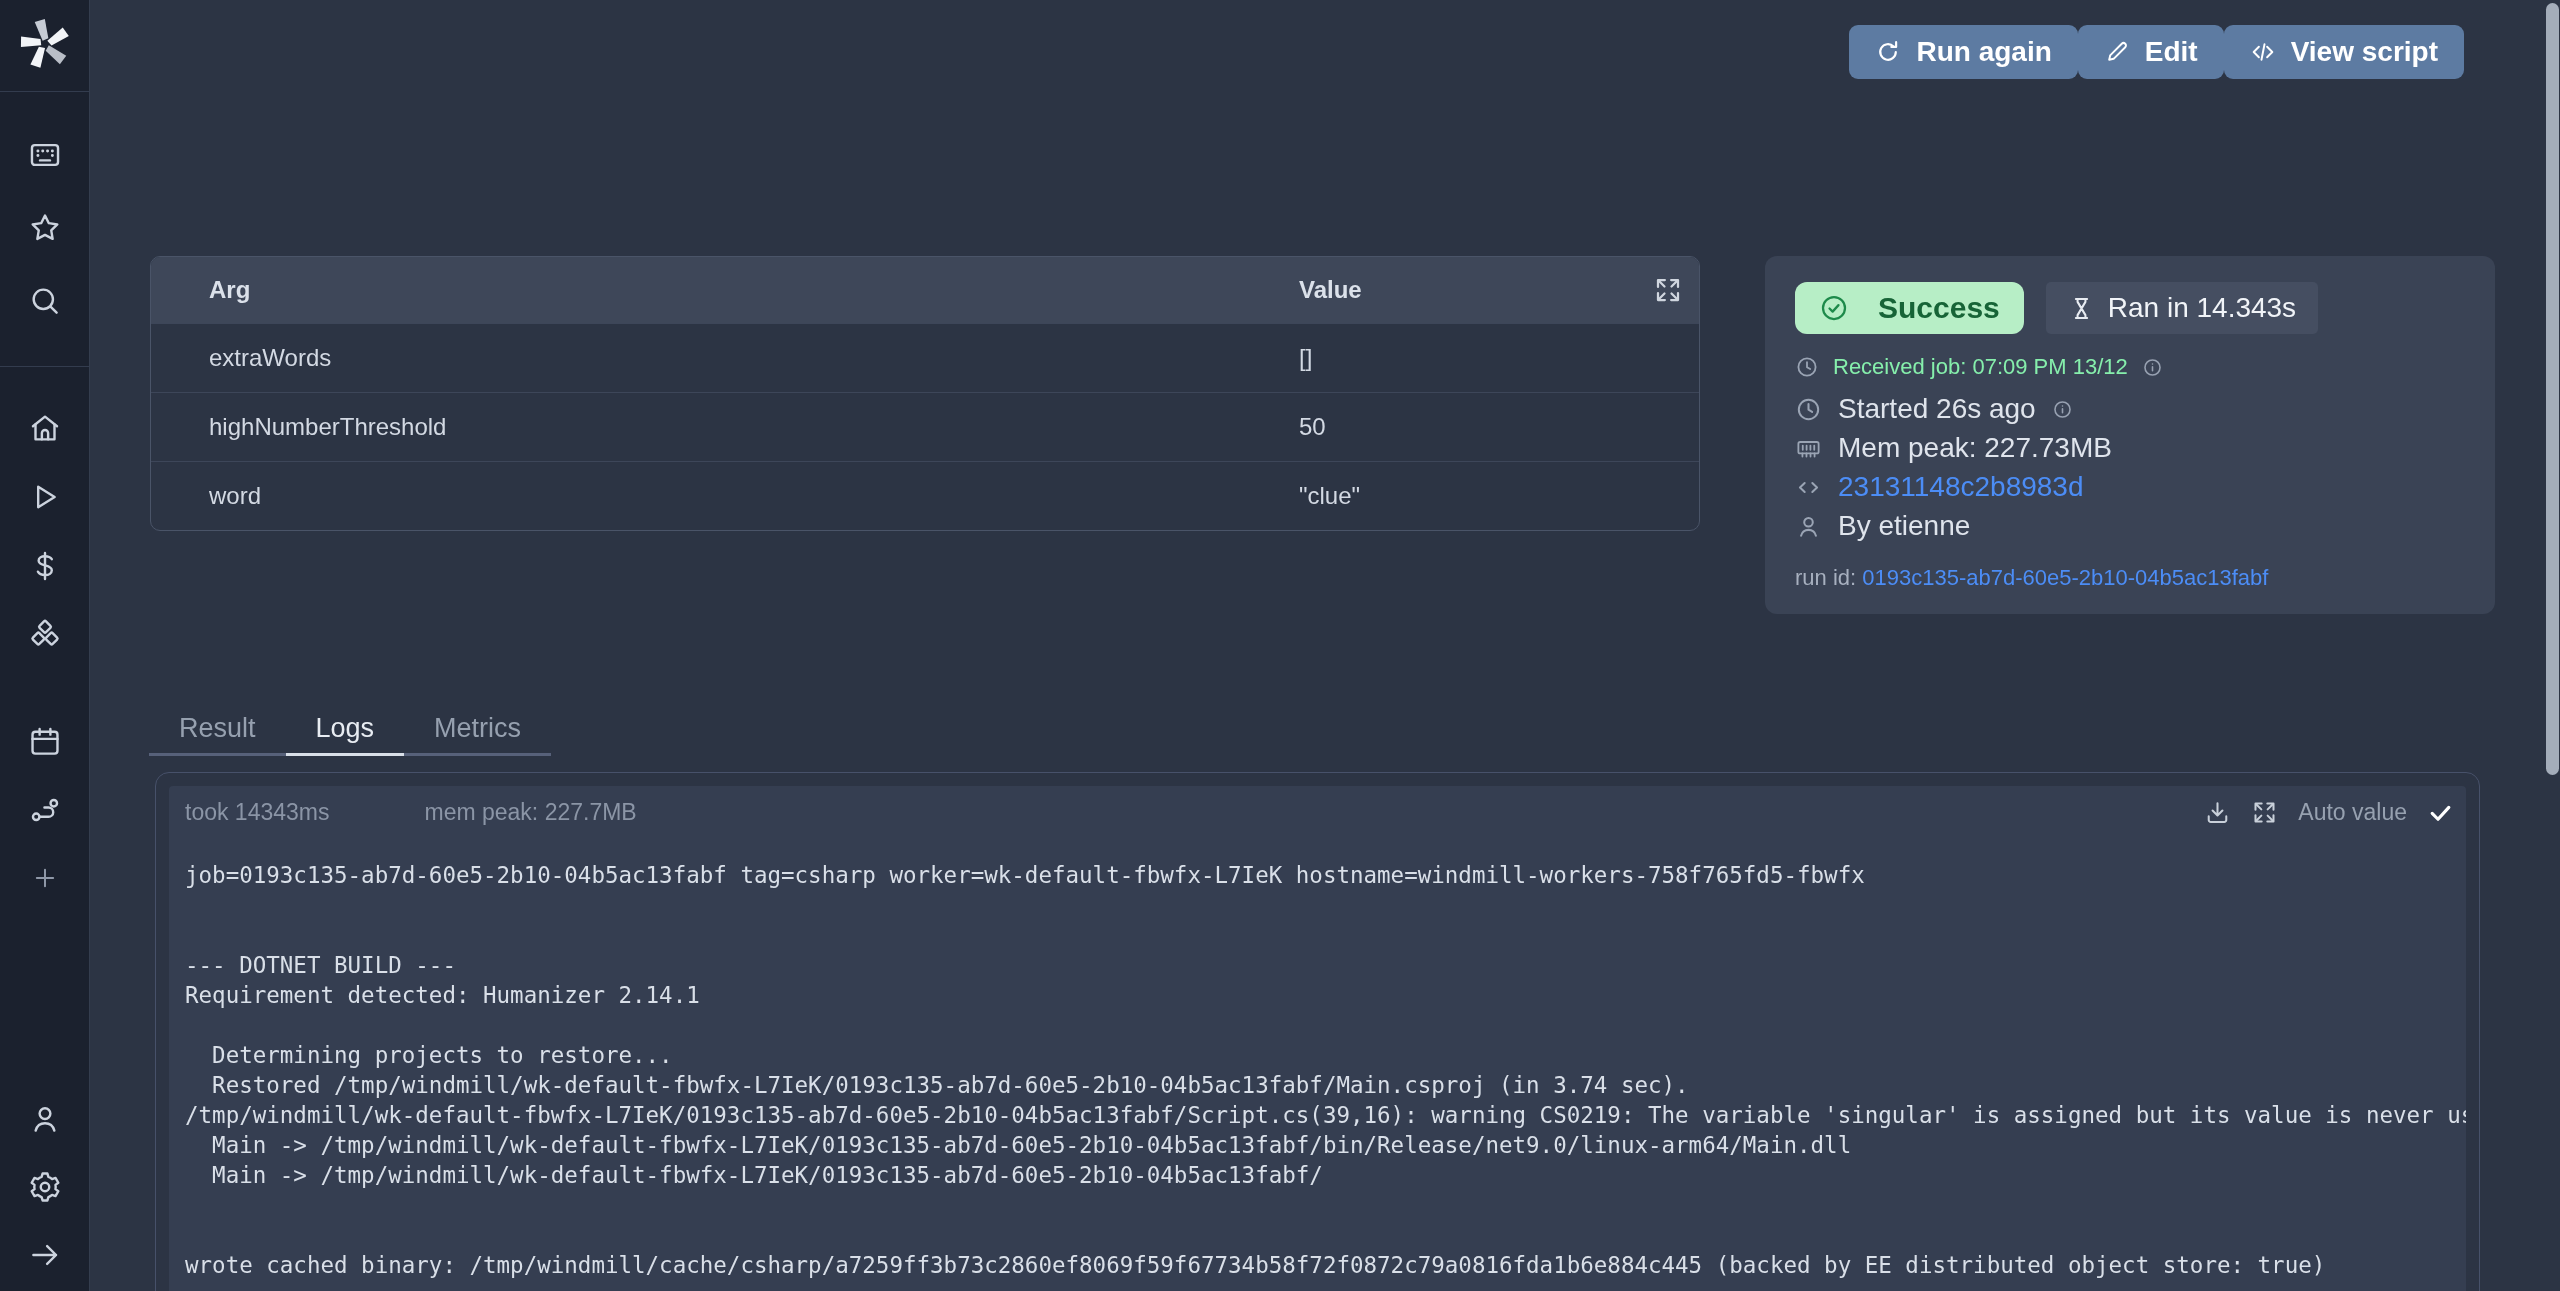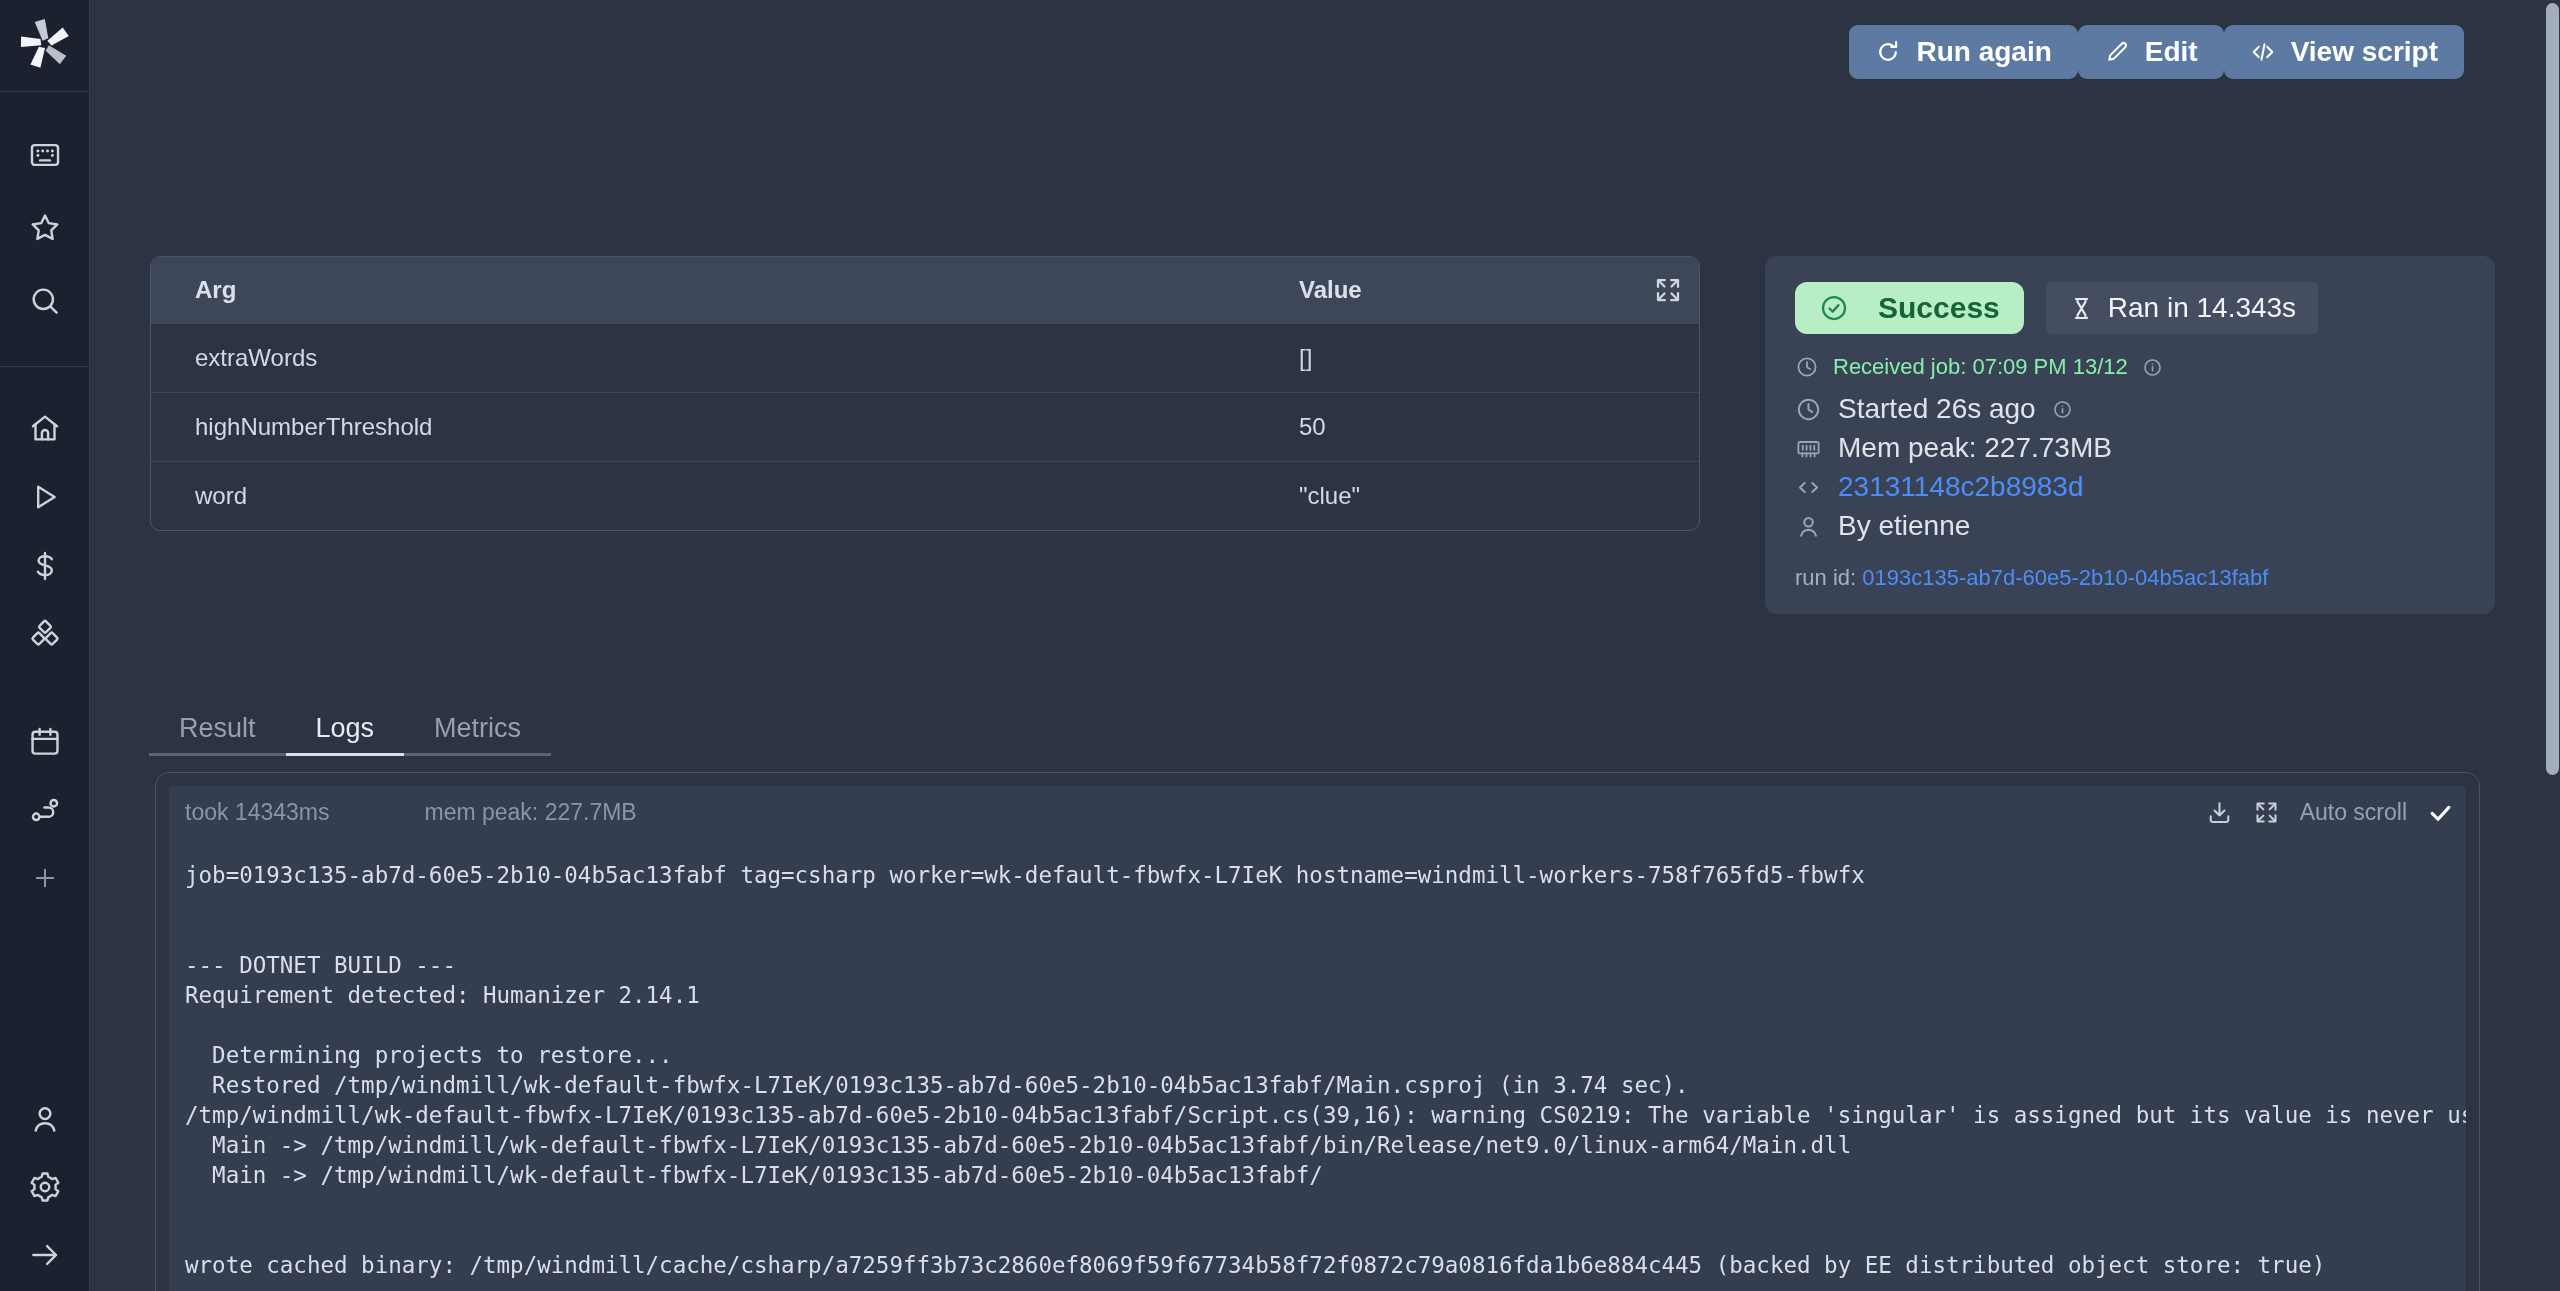--- a/index.html
+++ b/index.html
@@ -43,21 +43,21 @@
     padding:8px 21px; border-radius:10px; }
   .script-badge { margin-left:30px; background:var(--c-script-badge-bg,#bcd8fc);
     color:var(--c-script-badge-text,#1a56db); font-size:26px; font-weight:700;
     padding:8px 23px; border-radius:14px; cursor:pointer; }
 
   
   .args-card { position:absolute; top:256px; left:60px; width:1550px;
     border:1px solid #4a5468; border-radius:10px; overflow:hidden; }
   .thead { display:flex; align-items:center; background:#3e4759; height:66px;
     font-size:24px; font-weight:700; color:#dbe1ea; }
-  .col-arg { flex:0 0 1148px; padding-left:44px; }
+  .col-arg { flex:0 0 1148px; padding-left:58px; }
   .col-val { flex:1; }
   .thead .expand { margin-right:16px; width:30px; height:30px; color:#d0d6df; cursor:pointer; }
   .trow { display:flex; align-items:center; height:69px; border-top:1px solid #3d4659;
     font-size:24px; color:#d3d9e3; }
 
   
   .job-panel { position:absolute; top:256px; left:1675px; width:730px; height:358px;
     background:#3a4355; border-radius:12px; padding:26px 30px; }
   .status-row { display:flex; gap:22px; height:52px; }
   .success-badge { display:flex; align-items:center; gap:29px;
@@ -373,21 +373,21 @@
                 <path d="M12 3.8v10.4M7.6 10.2l4.4 4.4 4.4-4.4"></path>
                 <path d="M4.2 15.4v3.2a1.8 1.8 0 0 0 1.8 1.8h12a1.8 1.8 0 0 0 1.8-1.8v-3.2"></path>
               </svg>
             <svg viewBox="0 0 24 24" fill="none" stroke="currentColor" stroke-width="1.8" stroke-linecap="round" stroke-linejoin="round">
                 <polyline points="14.5 4 20 4 20 9.5"></polyline>
                 <polyline points="9.5 20 4 20 4 14.5"></polyline>
                 <polyline points="20 14.5 20 20 14.5 20"></polyline>
                 <polyline points="4 9.5 4 4 9.5 4"></polyline>
                 <path d="M19.4 4.6l-4.6 4.6M4.6 19.4l4.6-4.6M19.4 19.4l-4.6-4.6M4.6 4.6l4.6 4.6"></path>
               </svg>
-            <span class="autoscroll-label">Auto scroll</span>
+            <span class="autoscroll-label">Auto value</span>
             <svg class="check-icon" viewBox="0 0 24 24" fill="none" stroke="currentColor" stroke-width="2.8" stroke-linecap="round" stroke-linejoin="round">
                 <path d="M4.6 12.8l5.2 5.2L19.4 7.4"></path>
               </svg>
           </div>
         </div>
         <pre class="log-pre">job=0193c135-ab7d-60e5-2b10-04b5ac13fabf tag=csharp worker=wk-default-fbwfx-L7IeK hostname=windmill-workers-758f765fd5-fbwfx
 
 
 --- DOTNET BUILD ---
 Requirement detected: Humanizer 2.14.1

